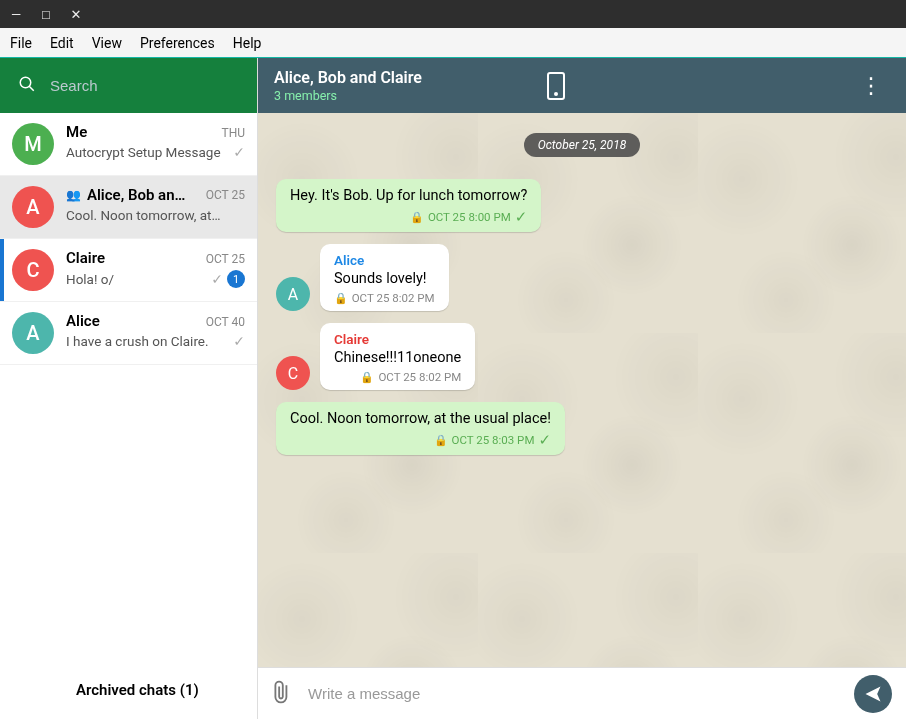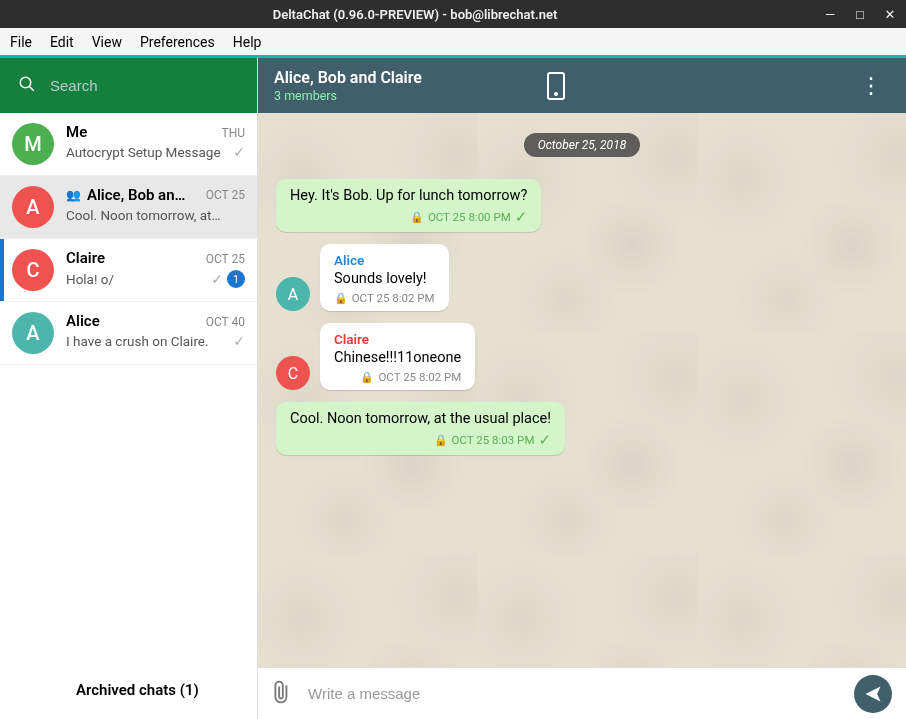--- a/index.html
+++ b/index.html
@@ -5,21 +5,21 @@
   * { box-sizing: border-box; margin: 0; padding: 0; }
   body { font-family: -apple-system, BlinkMacSystemFont, "Segoe UI", Roboto, sans-serif; font-size: 14px; background: #fff; width: 906px; height: 719px; overflow: hidden; display: flex; flex-direction: column; }
   
   
   .titlebar { background: #2e2e2e; color: #eee; height: 28px; display: flex; align-items: center; padding: 0 8px; font-size: 13px; }
   .titlebar-title { flex: 1; text-align: center; font-weight: 600; }
   .titlebar-btns { display: flex; gap: 14px; font-size: 13px; }
   .titlebar-btn { cursor: pointer; width: 16px; text-align: center; }
   
   
-  .menubar { background: #f5f5f5; height: 30px; display: flex; align-items: center; padding: 0 10px; gap: 18px; font-size: 14px; border-bottom: 3px solid #14b8a6; }
+  .menubar { background: #f5f5f5; height: 30px; display: flex; align-items: center; padding: 0 10px; gap: 18px; font-size: 14px; border-bottom: 1px solid #14b8a6; }
   .menubar-item { cursor: pointer; }
   
   
   .app { flex: 1; display: flex; overflow: hidden; }
   
   
   .sidebar { width: 258px; display: flex; flex-direction: column; border-right: 1px solid #ddd; background: #fff; }
   .sidebar-header { background: #15803d; height: 55px; display: flex; align-items: center; padding: 0 18px; gap: 14px; }
   .search-icon { color: #fff; font-size: 18px; }
   .search-input { flex: 1; background: transparent; border: none; outline: none; color: #fff; font-size: 15px; }
@@ -79,21 +79,20 @@
   .attach-icon { color: #777; font-size: 20px; cursor: pointer; transform: rotate(-45deg); }
   .compose-input { flex: 1; border: none; outline: none; font-size: 15px; }
   .compose-input::placeholder { color: #999; }
   .send-btn { width: 38px; height: 38px; border-radius: 50%; background: #415e6b; display: flex; align-items: center; justify-content: center; cursor: pointer; }
   .send-btn svg { fill: #fff; width: 20px; height: 20px; }
 </style>
 </head>
 <body>
 
 <div class="titlebar">
-  <div class="titlebar-title">DeltaChat (0.96.0-PREVIEW) - bob@librechat.net</div>
   <div class="titlebar-btns">
     <span class="titlebar-btn">—</span>
     <span class="titlebar-btn">□</span>
     <span class="titlebar-btn">✕</span>
   </div>
 </div>
 
 <div class="menubar">
   <span class="menubar-item">File</span>
   <span class="menubar-item">Edit</span>

